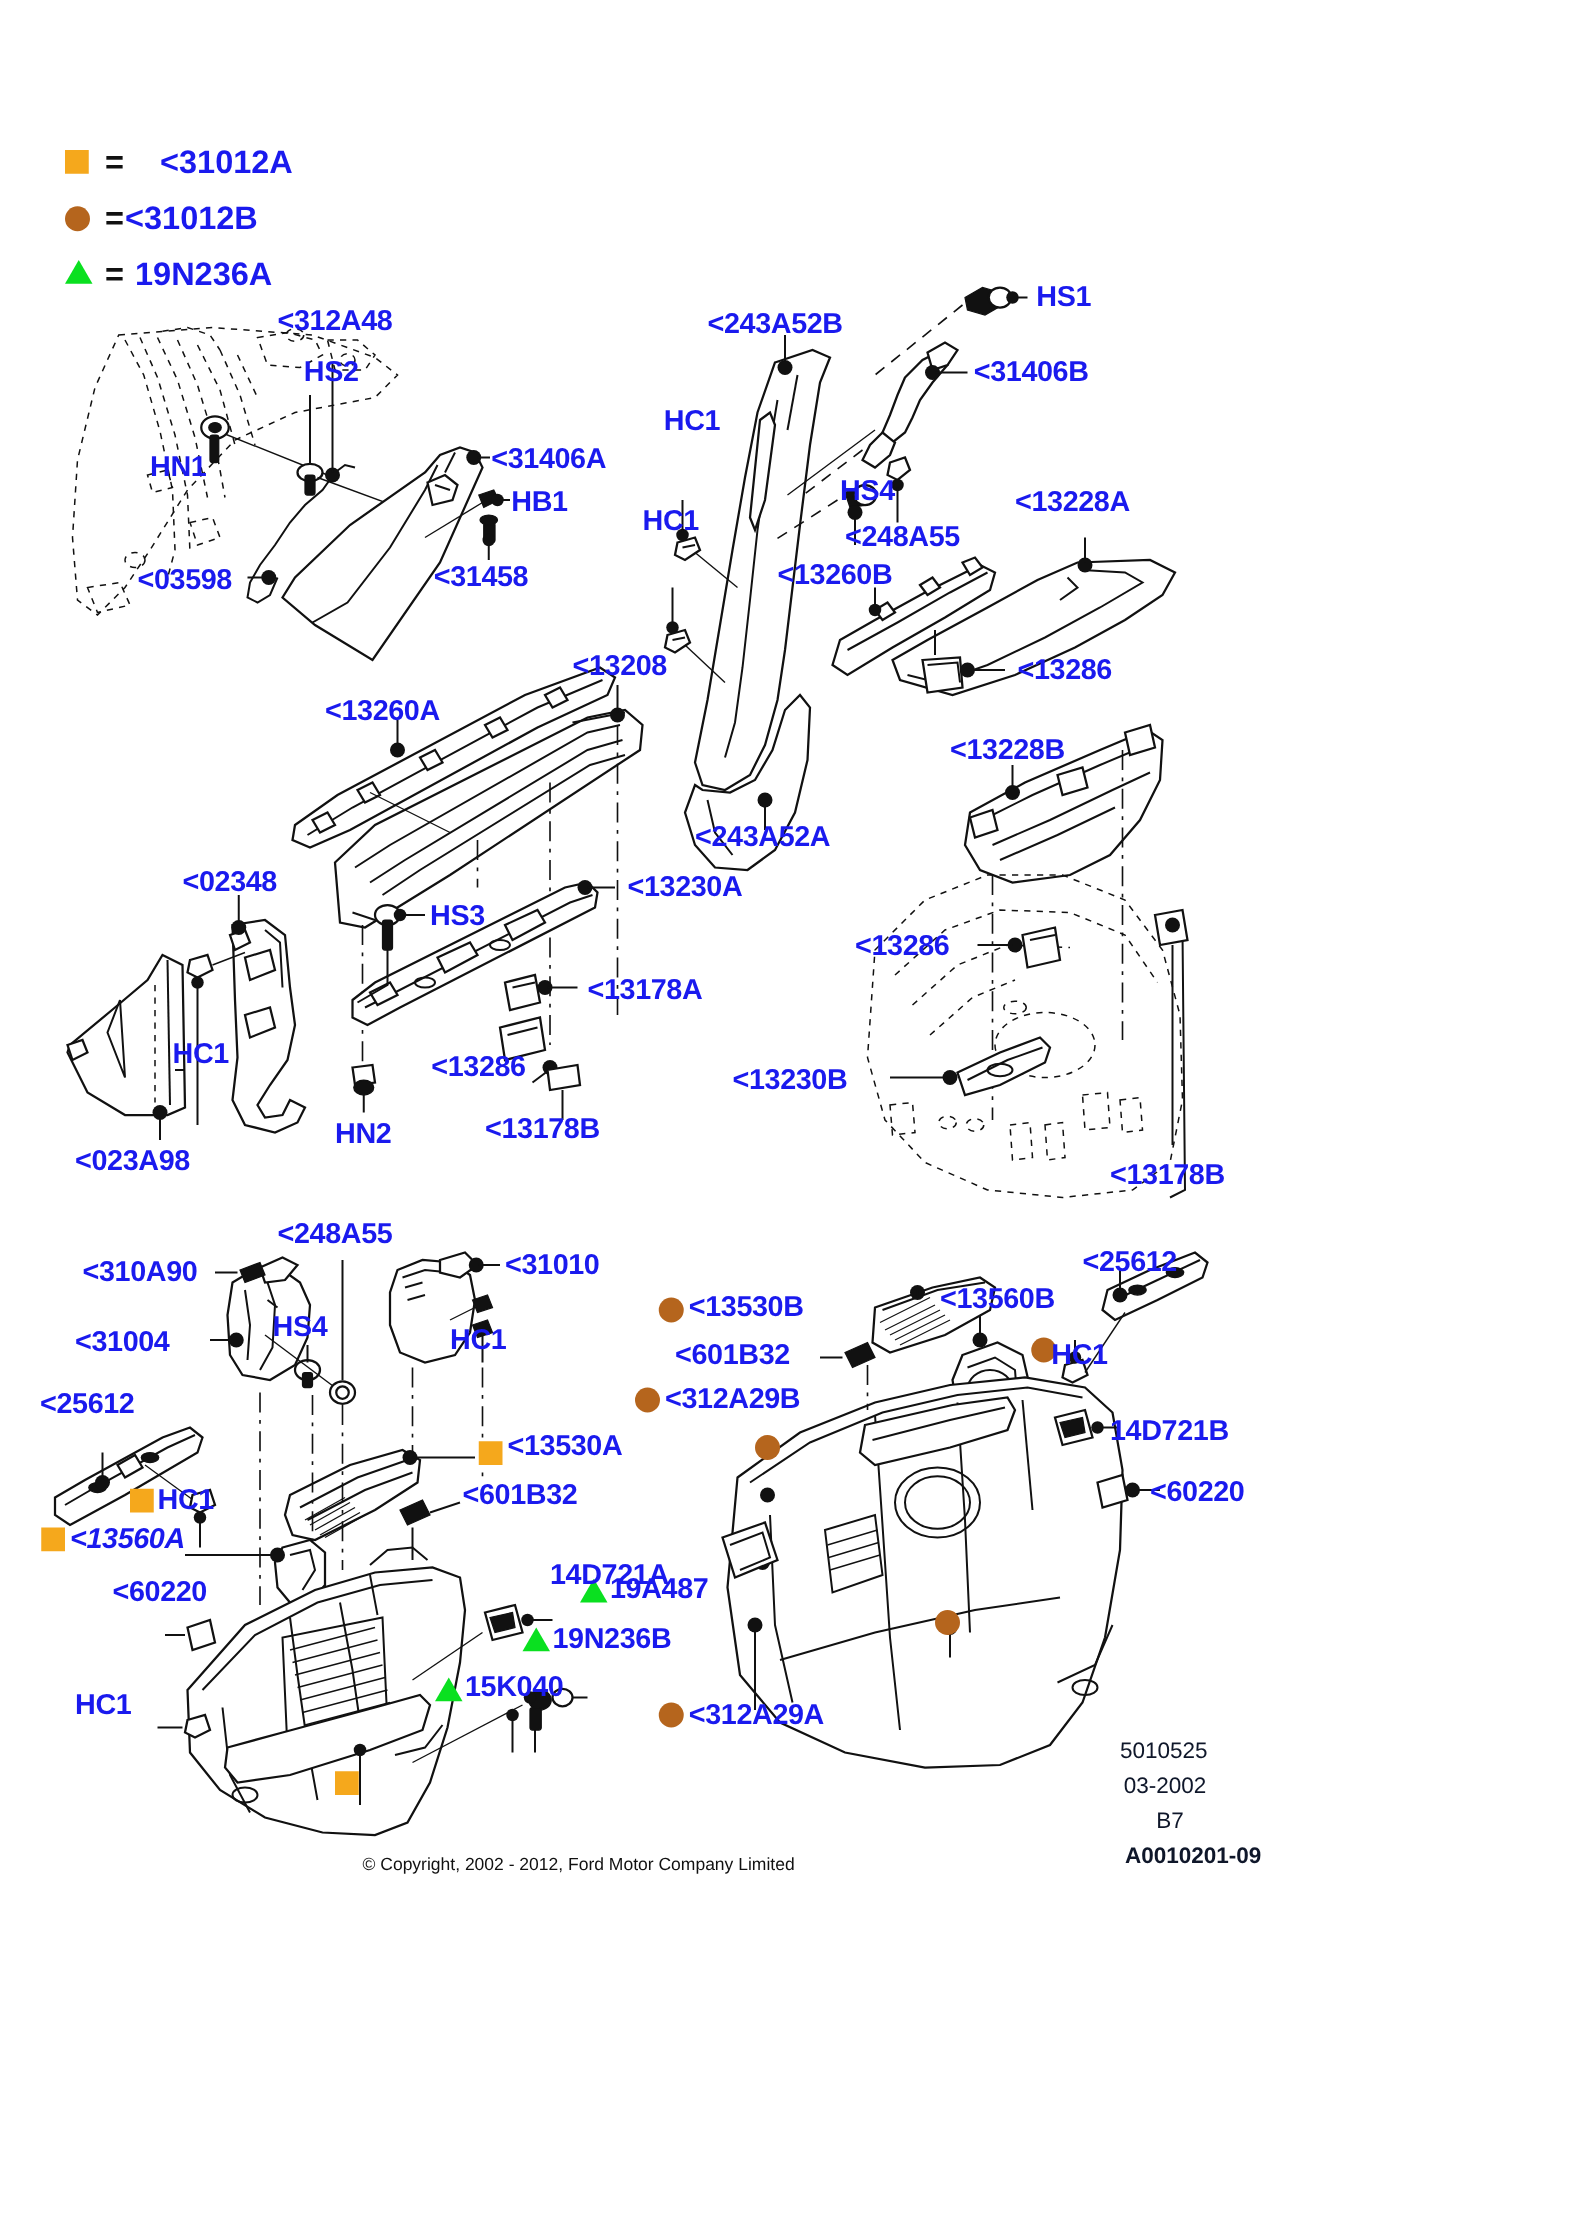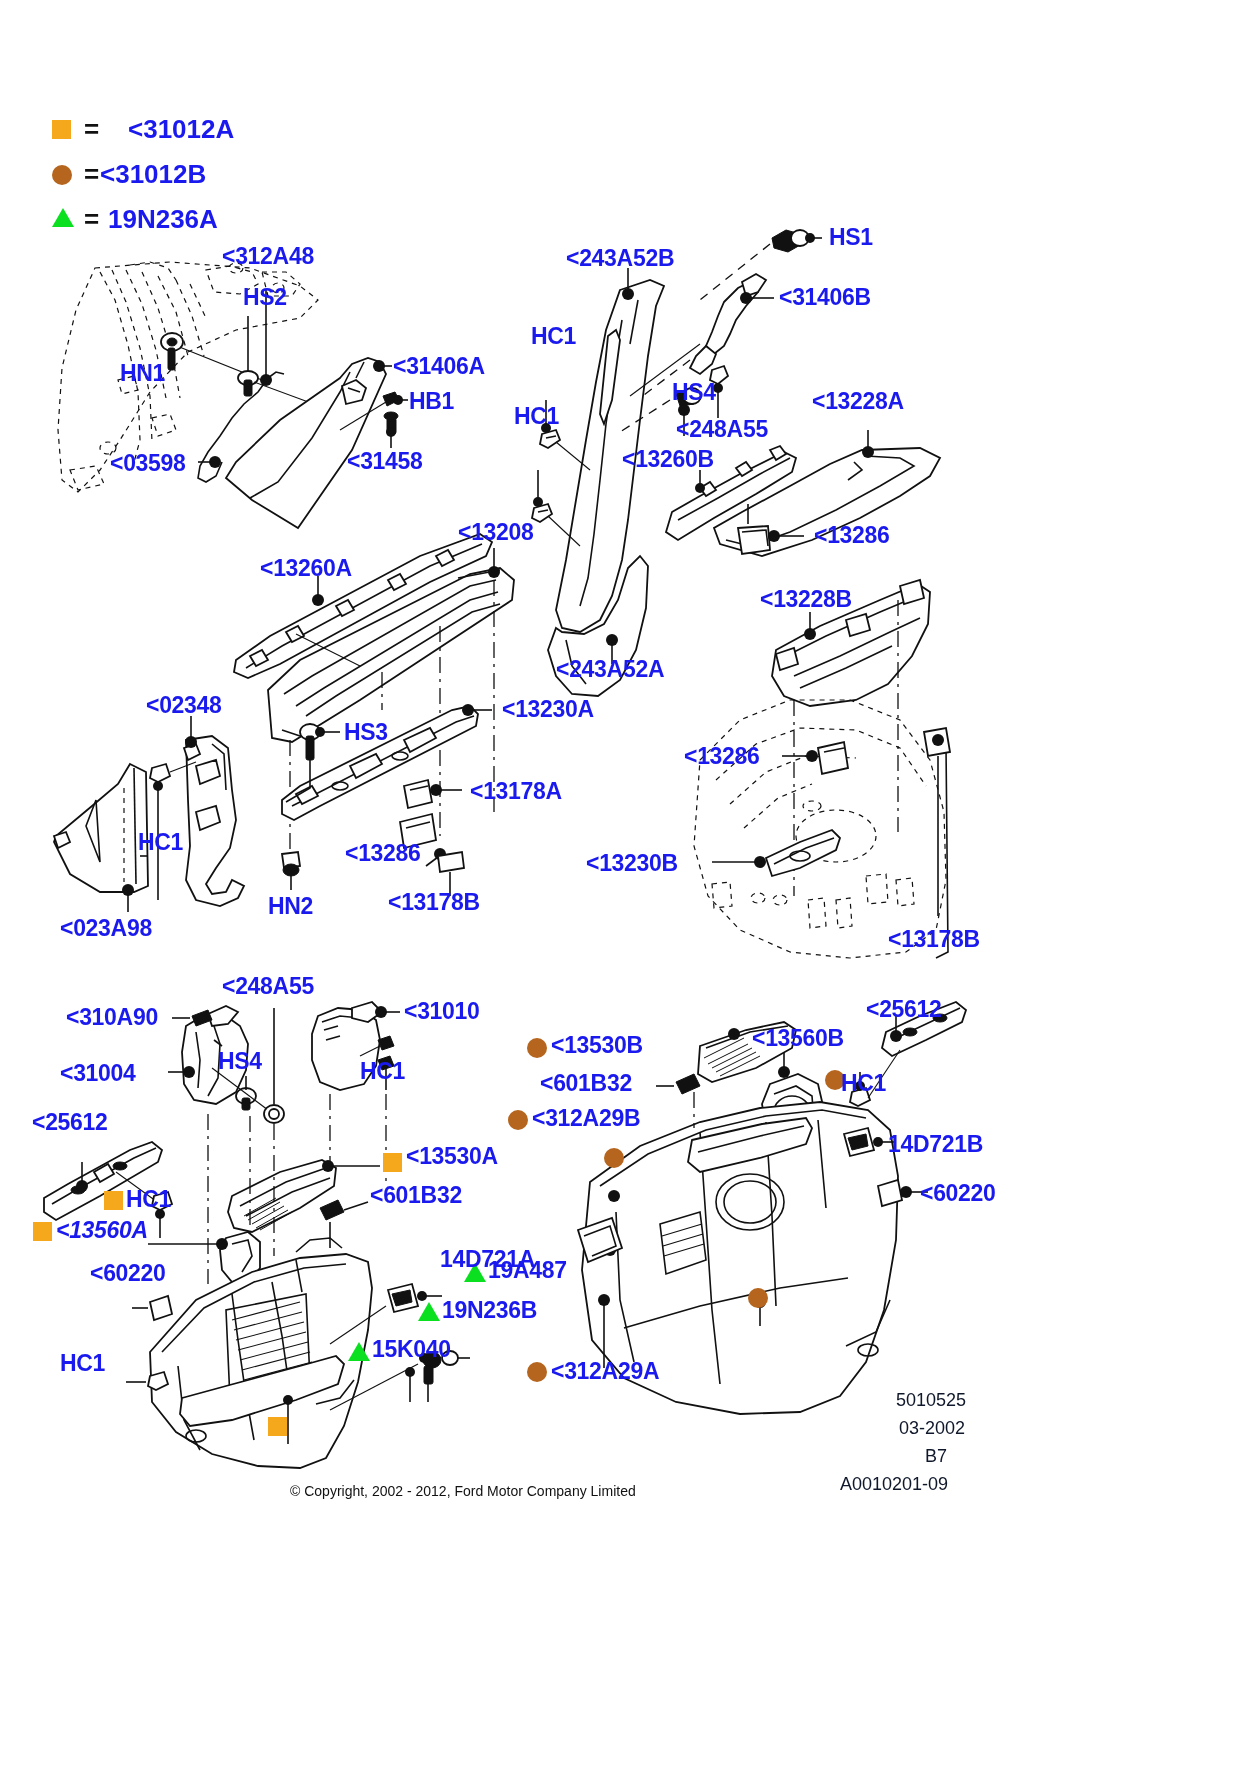--- a/index.html
+++ b/index.html
@@ -708,14 +708,14 @@
 <span class="lbl" style="left:540px;top:1072px;">&lt;601B32</span>
 <span class="lbl" style="left:841px;top:1072px;">HC1</span>
 <span class="lbl" style="left:532px;top:1107px;">&lt;312A29B</span>
 <span class="lbl" style="left:888px;top:1133px;">14D721B</span>
 <span class="lbl" style="left:920px;top:1182px;">&lt;60220</span>
 <span class="lbl" style="left:551px;top:1360px;">&lt;312A29A</span>
 
 <span class="foot" style="left:896px;top:1390px;">5010525</span>
 <span class="foot" style="left:899px;top:1418px;">03-2002</span>
 <span class="foot" style="left:925px;top:1446px;">B7</span>
-<span class="foot" style="left:840px;top:1474px;">A0010201-09</span>
+<span class="foot" style="left:900px;top:1474px;font-weight:bold;">A0010201-09</span>
 <span class="cpy" style="left:290px;top:1483px;">© Copyright, 2002 - 2012, Ford Motor Company Limited</span>
 
 </body></html>

